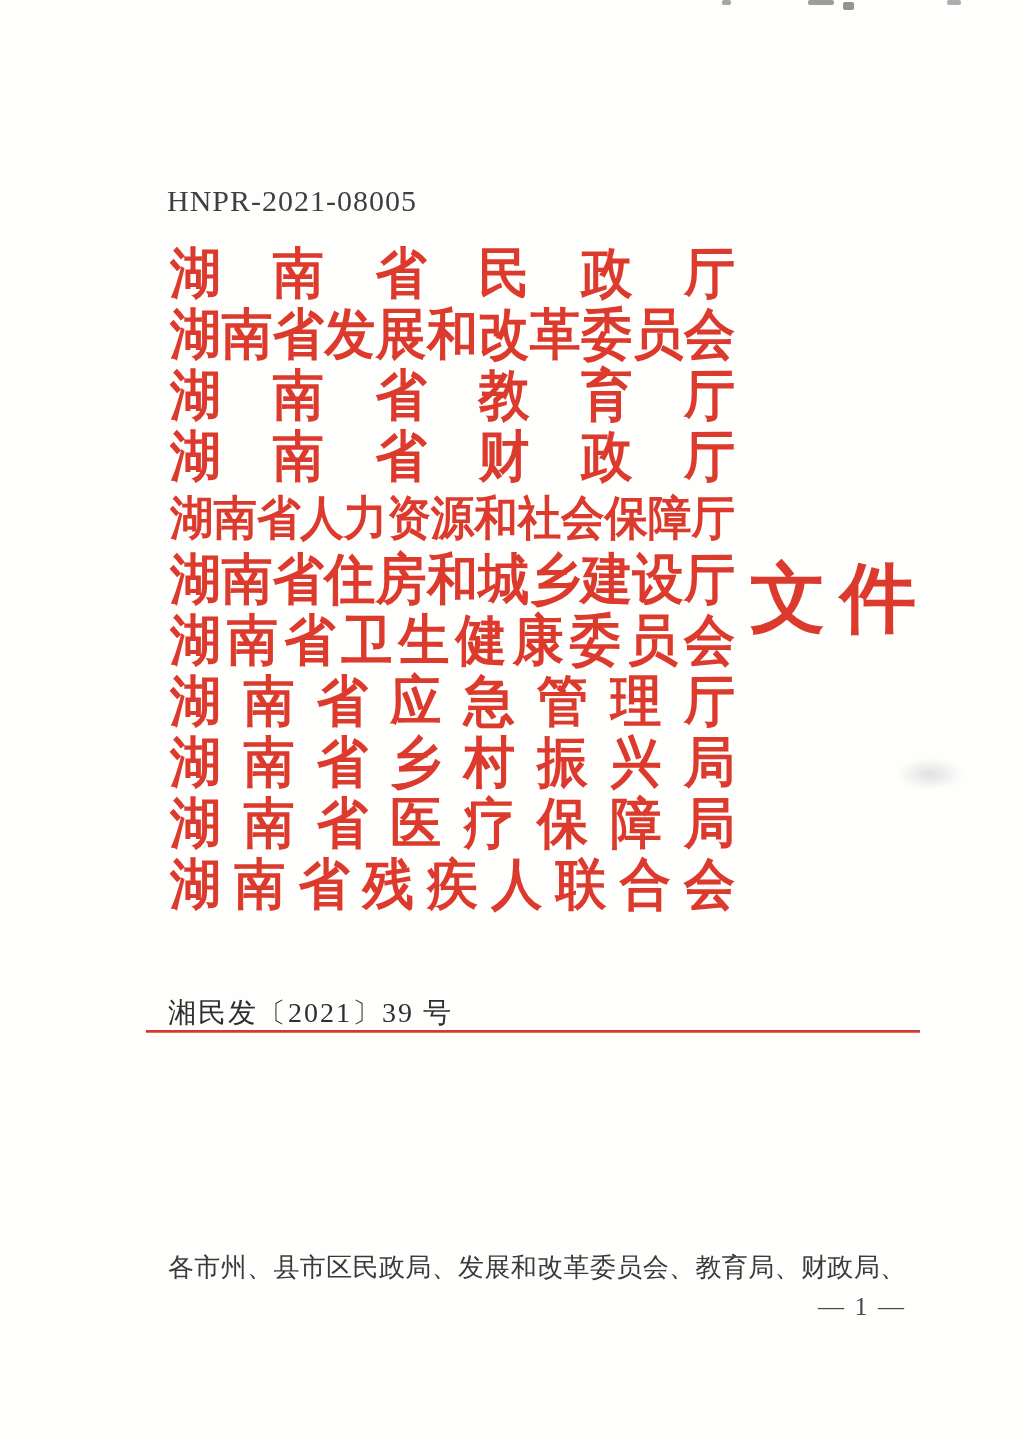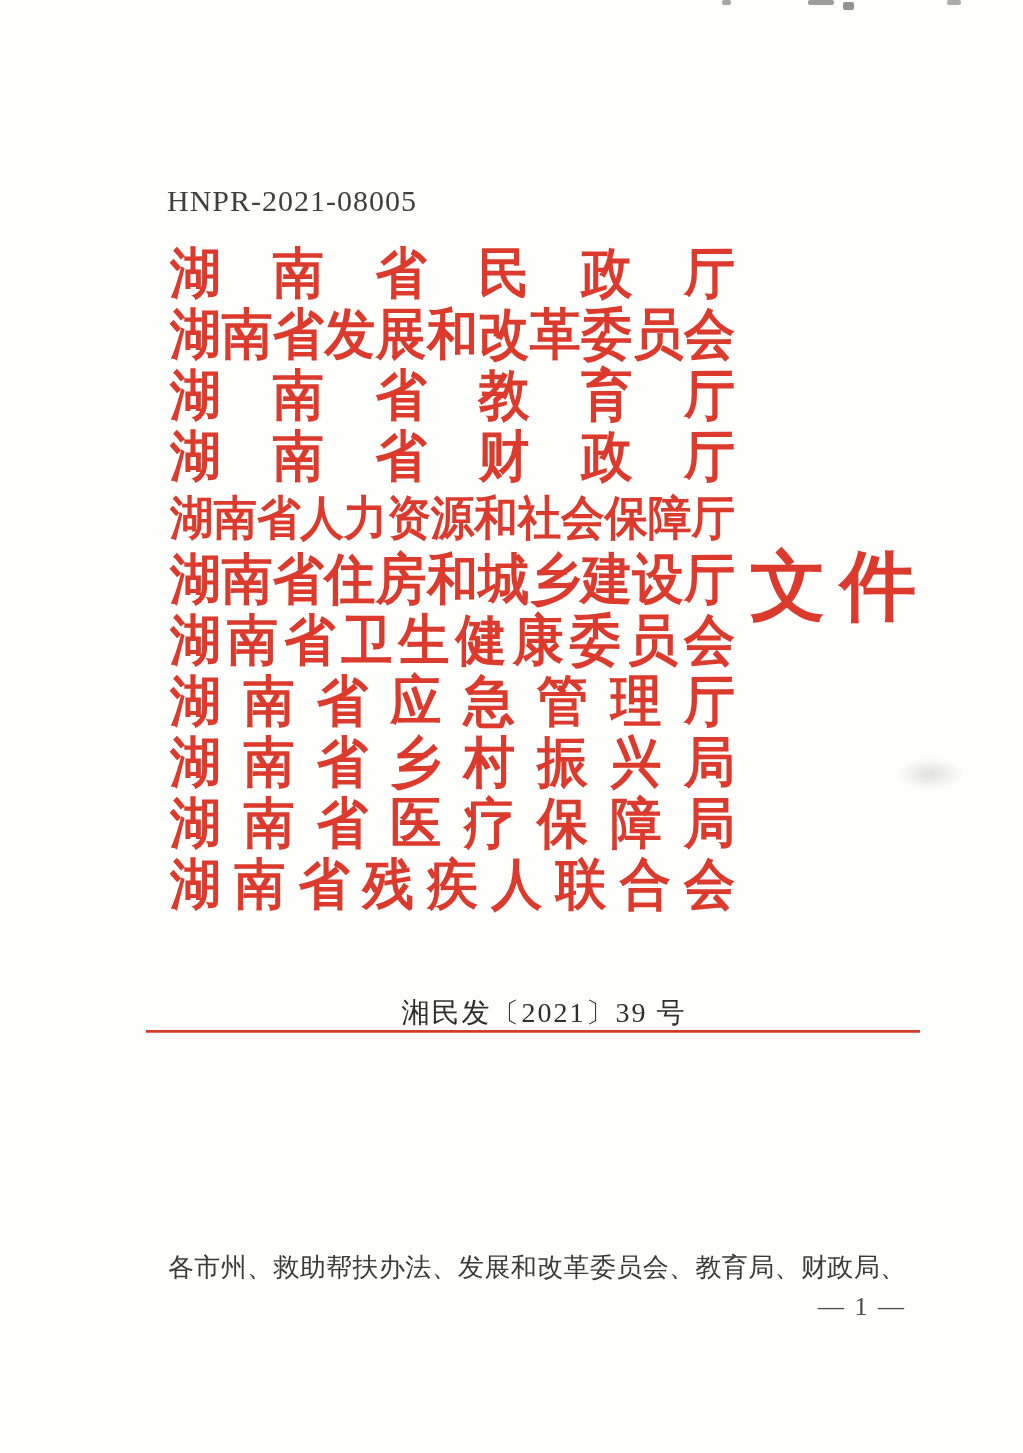--- a/index.html
+++ b/index.html
@@ -23,31 +23,31 @@
   .dept-list { width:565px; }
   .dept-row {
     display:flex; justify-content:space-between; align-items:center;
     height:61.1px;
     font-weight:bold;
     color:var(--red, #dc3a2d);
   }
   .dept-row span { display:block; line-height:1; transform:scaleY(1.08); }
 
   .wenjian {
-    position:absolute; left:750px; top:536px;
+    position:absolute; left:750px; top:548px;
     font-size:76px; font-weight:bold;
     color:var(--red, #dc3a2d);
     letter-spacing:14px; white-space:nowrap;
     font-family:"Liberation Serif", serif;
   }
 
   
   .doc-number {
     position:absolute; left:168px; top:994px; width:752px;
-    text-align:center;
+    text-align:left;
     font-size:28px; color:#2e2e2e; letter-spacing:2px;
   }
 
   
   .red-line {
     position:absolute; left:146px; top:1030px; width:774px; height:3px;
     background:linear-gradient(#d23a2c 55%, #e8887e 100%);
   }
 
   
@@ -215,21 +215,21 @@
       </div>
   </div>
 
   <div class="wenjian">文件</div>
 
   <div class="doc-number">湘民发〔2021〕39 号</div>
 
   <div class="red-line"></div>
 
 
-  <div class="body-line">各市州、救助帮扶办法、发展和改革委员会、教育局、财政局、</div>
+  <div class="body-line">各市州、县市区民政局、发展和改革委员会、教育局、财政局、</div>
 
   <div class="page-number">— 1 —</div>
 
   <div class="speck sp1"></div>
   <div class="speck sp2"></div>
   <div class="speck sp3"></div>
   <div class="speck sp4"></div>
   <div class="smudge"></div>
 
 </div>

